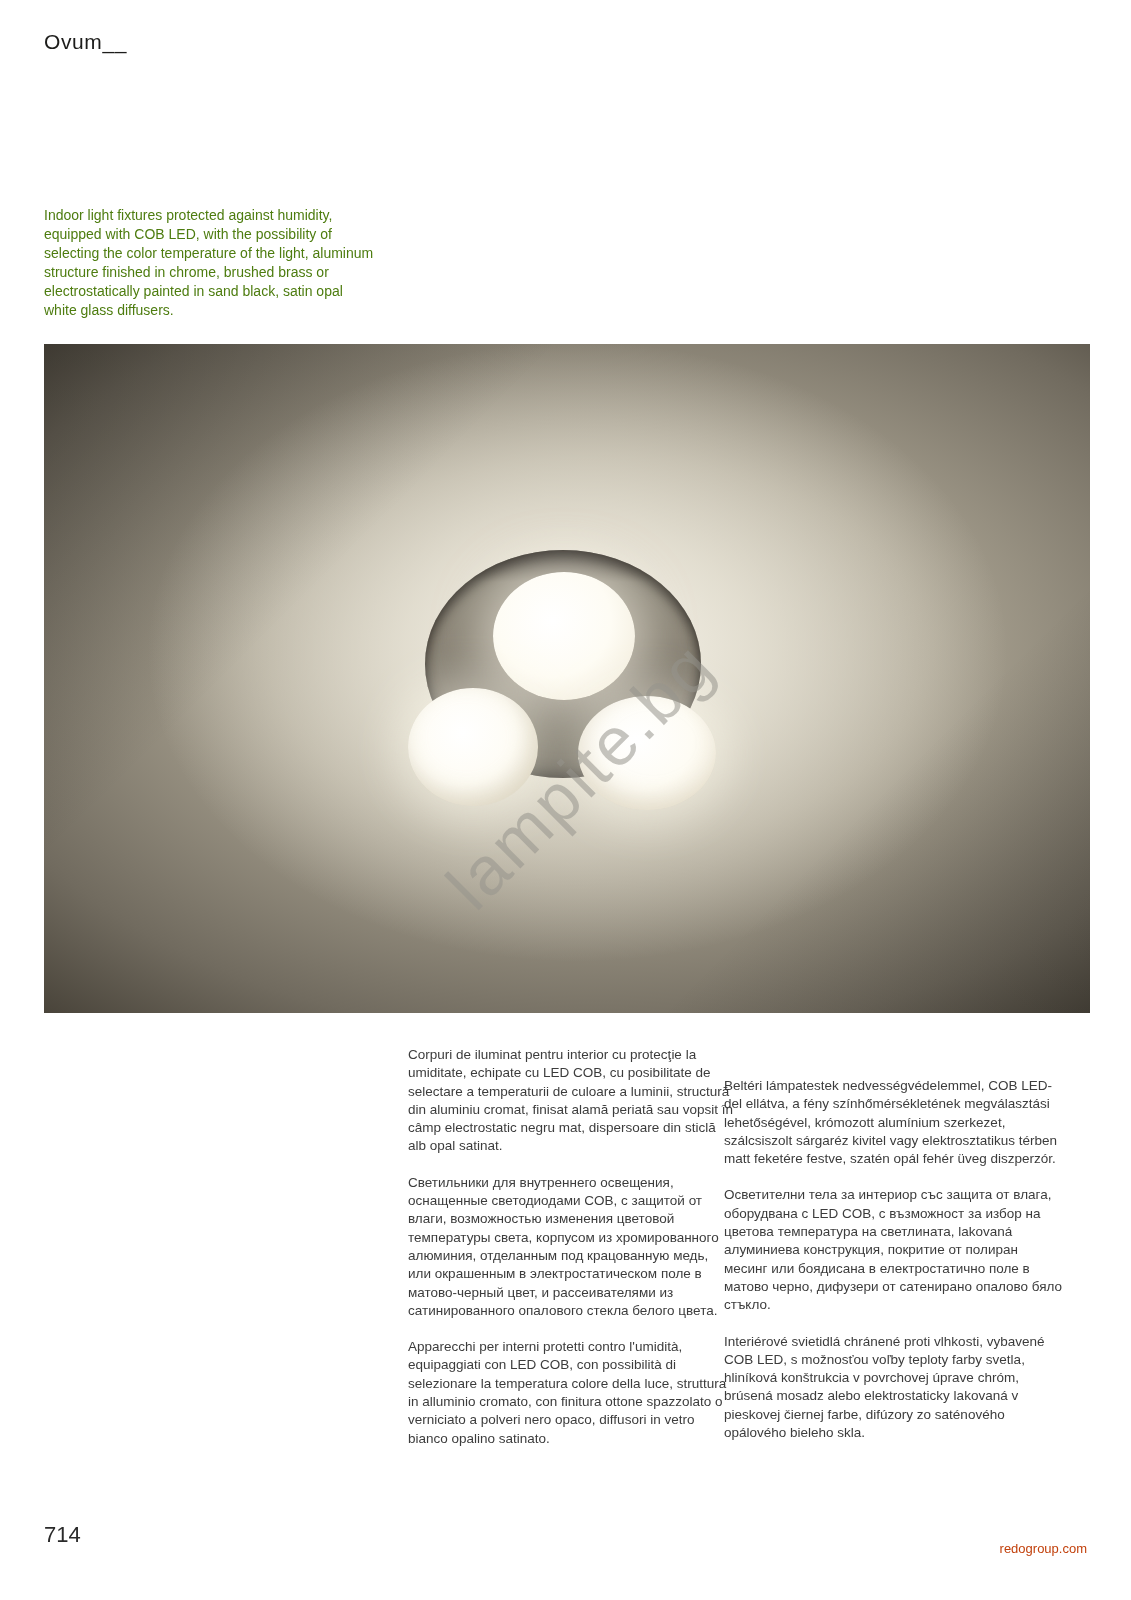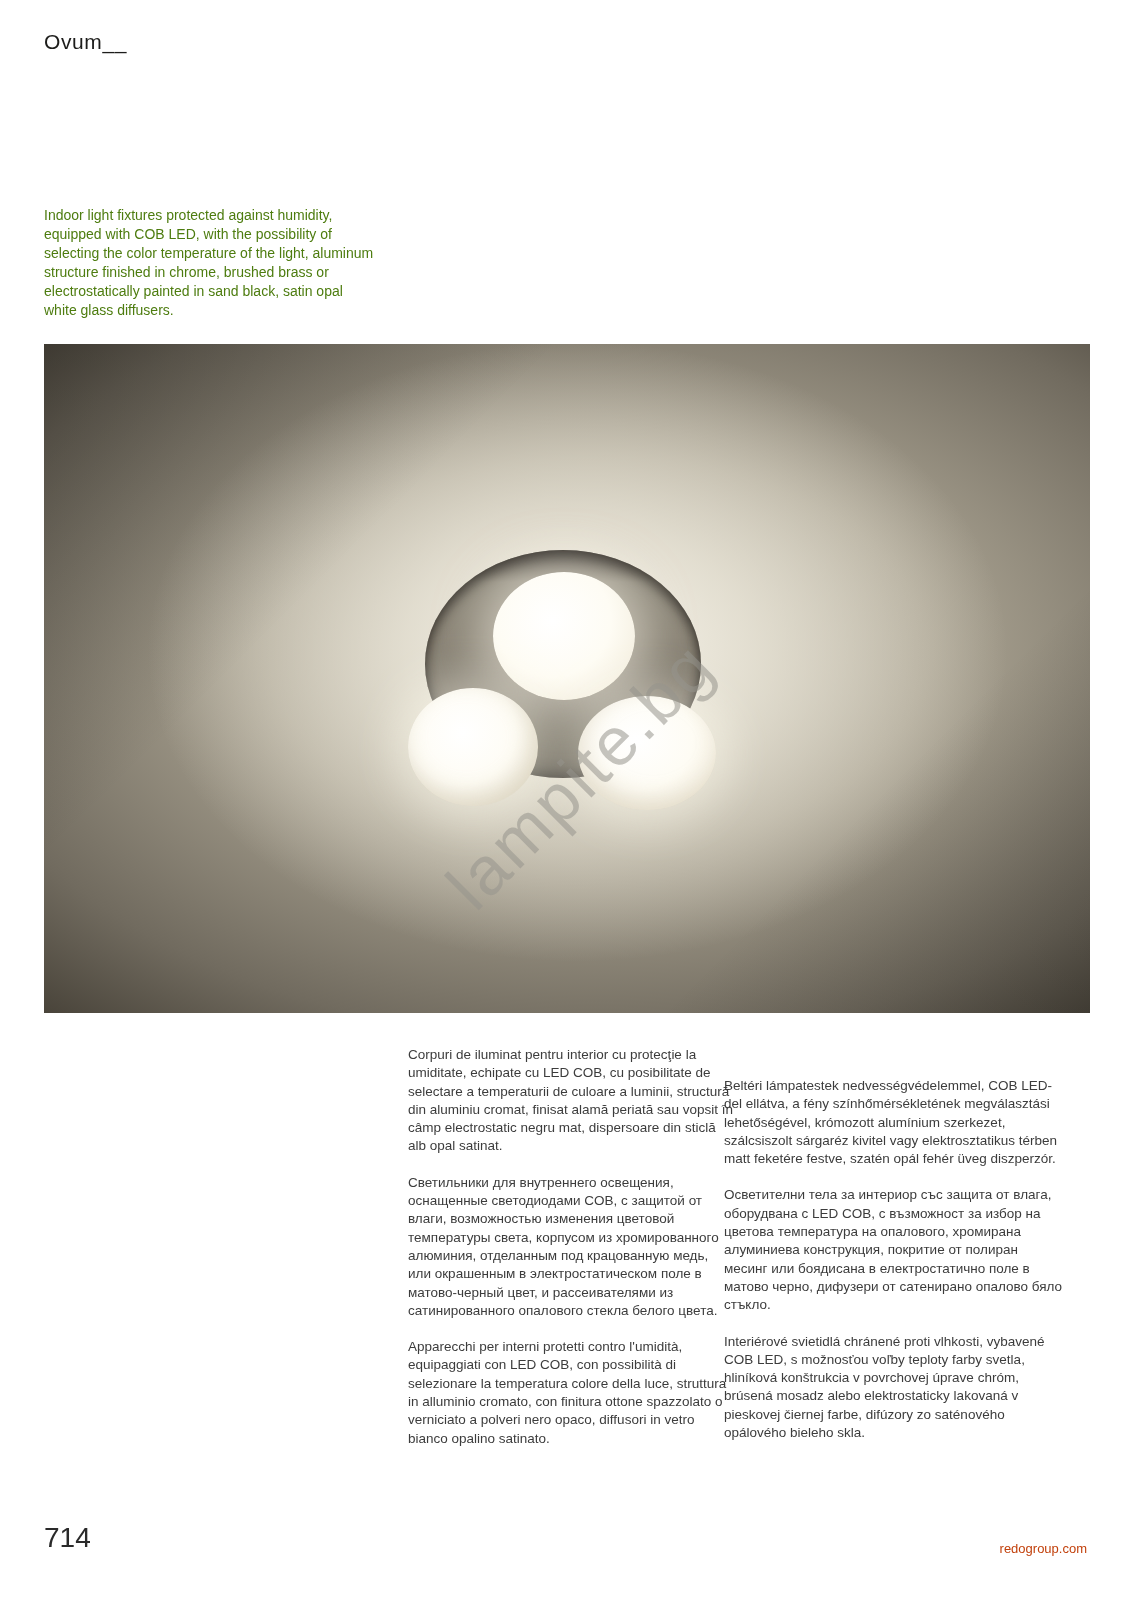--- a/index.html
+++ b/index.html
@@ -65,21 +65,21 @@
 
   
   .col { position: absolute; font-size: 13.5px; line-height: 18.3px; color: #3c3c3c; }
   .col p { margin: 0 0 18px 0; }
   .col-left  { left: 390px; top: 1046px; width: 326px; margin-left: 18px; }
   .col-right { left: 724px; top: 1029px; width: 340px; margin-top: 48px; }
 
   
   .page-number {
     position: absolute; left: 44px; top: 1522px;
-    font-size: 28px; font-weight: 400; color: #2a2a2a;
+    font-size: 22px; font-weight: 400; color: #2a2a2a;
   }
   .website {
     position: absolute; right: 44px; top: 1541px;
     font-size: 13px; color: #c2410c; text-decoration: none;
   }
 </style>
 </head>
 <body>
 
 <div class="page">
@@ -98,21 +98,21 @@
   </div>
 
   <div class="col col-left">
     <p>Corpuri de iluminat pentru interior cu protecţie la umiditate, echipate cu LED COB, cu posibilitate de selectare a temperaturii de culoare a luminii, structură din aluminiu cromat, finisat alamă periată sau vopsit în câmp electrostatic negru mat, dispersoare din sticlă alb opal satinat.</p>
     <p>Светильники для внутреннего освещения, оснащенные светодиодами COB, с защитой от влаги, возможностью изменения цветовой температуры света, корпусом из хромированного алюминия, отделанным под крацованную медь, или окрашенным в электростатическом поле в матово-черный цвет, и рассеивателями из сатинированного опалового стекла белого цвета.</p>
     <p>Apparecchi per interni protetti contro l'umidità, equipaggiati con LED COB, con possibilità di selezionare la temperatura colore della luce, struttura in alluminio cromato, con finitura ottone spazzolato o verniciato a polveri nero opaco, diffusori in vetro bianco opalino satinato.</p>
   </div>
 
   <div class="col col-right">
     <p>Beltéri lámpatestek nedvességvédelemmel, COB LED-del ellátva, a fény színhőmérsékletének megválasztási lehetőségével, krómozott alumínium szerkezet, szálcsiszolt sárgaréz kivitel vagy elektrosztatikus térben matt feketére festve, szatén opál fehér üveg diszperzór.</p>
-    <p>Осветителни тела за интериор със защита от влага, оборудвана с LED COB, с възможност за избор на цветова температура на опалового, хромирана алуминиева конструкция, покритие от полиран месинг или боядисана в електростатично поле в матово черно, дифузери от сатенирано опалово бяло стъкло.</p>
+    <p>Осветителни тела за интериор със защита от влага, оборудвана с LED COB, с възможност за избор на цветова температура на светлината, lakovaná алуминиева конструкция, покритие от полиран месинг или боядисана в електростатично поле в матово черно, дифузери от сатенирано опалово бяло стъкло.</p>
     <p>Interiérové svietidlá chránené proti vlhkosti, vybavené COB LED, s možnosťou voľby teploty farby svetla, hliníková konštrukcia v povrchovej úprave chróm, brúsená mosadz alebo elektrostaticky lakovaná v pieskovej čiernej farbe, difúzory zo saténového opálového bieleho skla.</p>
   </div>
 
   <div class="page-number">714</div>
 
   <a class="website" href="#">redogroup.com</a>
 
 </div>
 
 </body></html>

